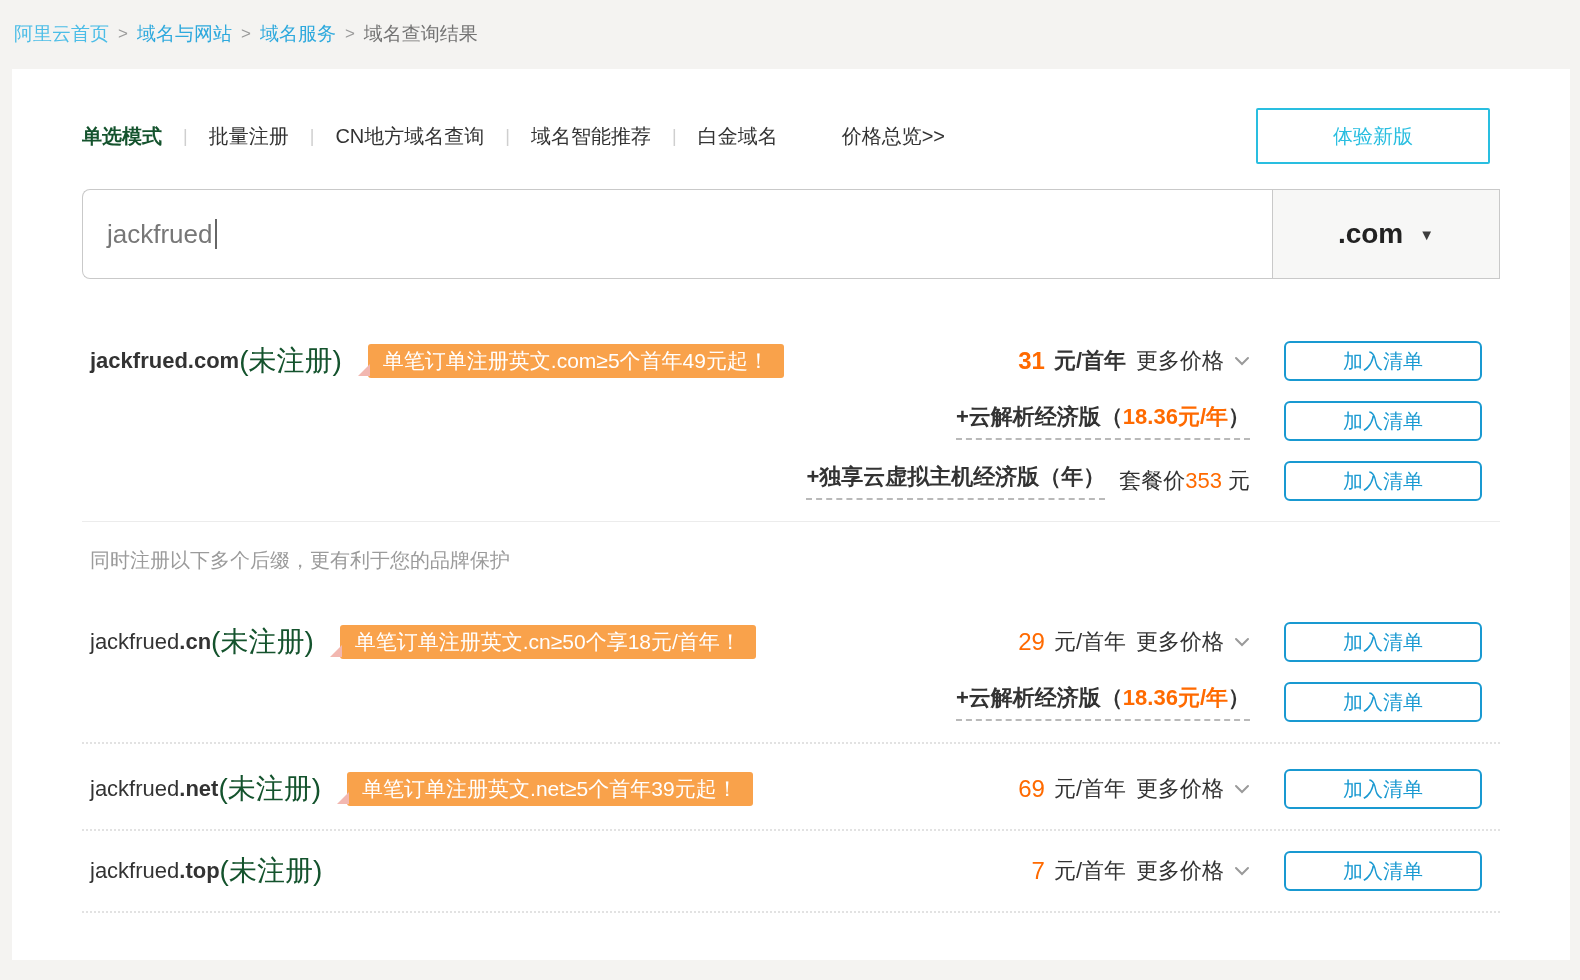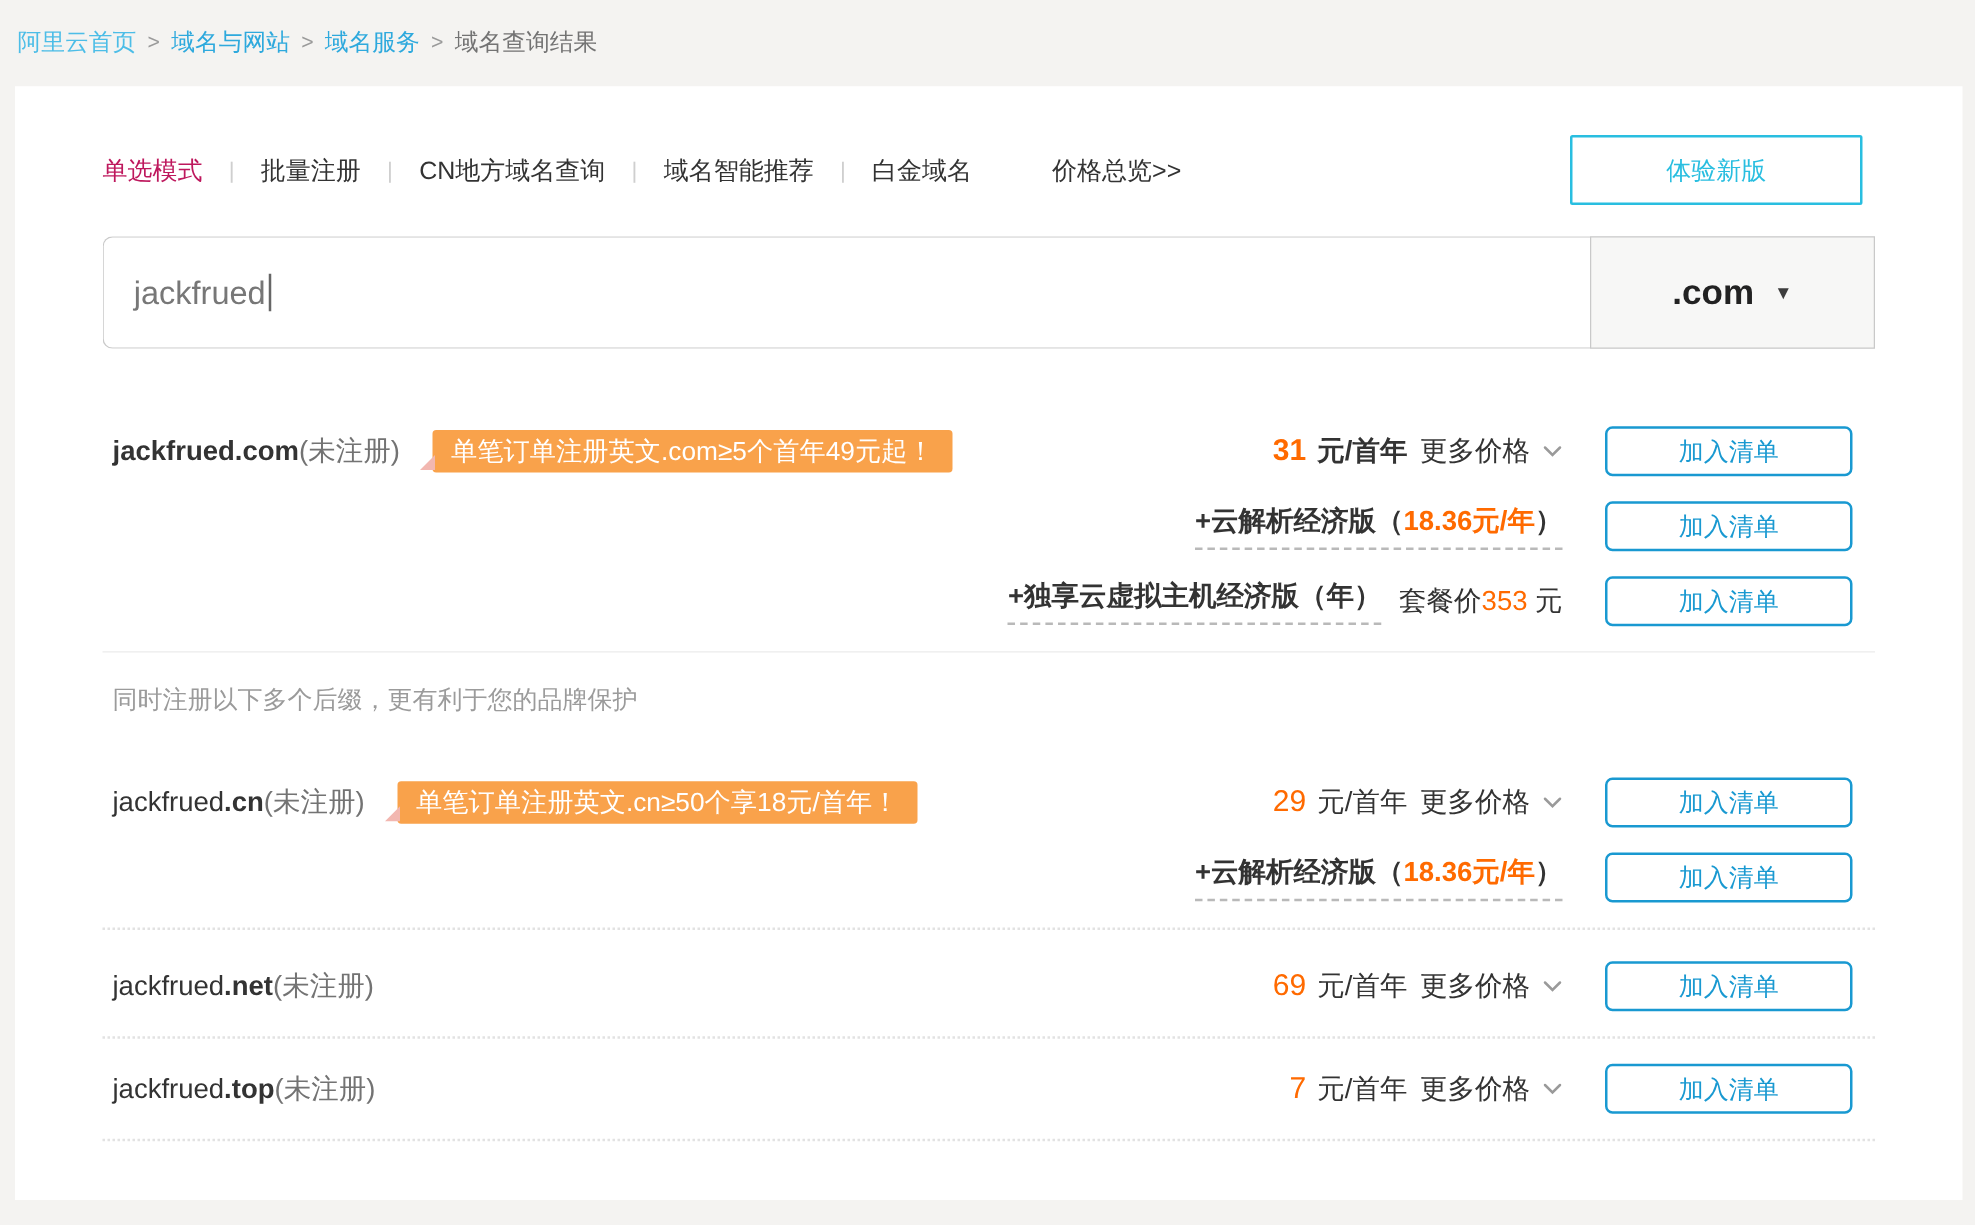--- a/index.html
+++ b/index.html
@@ -19,21 +19,21 @@
 
   
   .card {
     margin:22px 0 0 12px; width:1558px; height:891px;
     background:#ffffff; padding:0 70px; overflow:hidden;
   }
 
   
   .tabs-row { display:flex; align-items:center; margin-top:38px; height:58px; }
   .tab { font-size:20px; color:#333; cursor:pointer; white-space:nowrap; }
-  .tab.active { color:#be185d; font-weight:normal; }
+  .tab.active { color:#14532d; font-weight:bold; }
   .tab-sep { color:#cfcfcf; margin:0 21px; font-size:18px; }
   .price-overview { font-size:20px; margin-left:64px; color:#333; cursor:pointer; }
   .new-version-btn {
     margin-left:auto; margin-right:10px; width:234px; height:56px;
     background:#fff; border:2px solid #29bee0; border-radius:2px;
     color:#29bee0; font-size:20px; cursor:pointer;
     font-family:inherit;
   }
 
   
@@ -57,21 +57,21 @@
     font-family:inherit;
   }
 
   
   .results { margin-top:62px; }
   .row { display:flex; align-items:center; height:40px; margin-bottom:20px; padding-left:8px; }
   .row .left { display:flex; align-items:center; flex:1; min-width:0; }
   .row .right { display:flex; align-items:center; margin-left:auto; }
   .domain { font-size:22px; color:#333; white-space:nowrap; }
   .domain .b { font-weight:bold; }
-  .status { color:#737373; font-size:22px; white-space:nowrap; }
+  .status { color:#14532d; font-size:28px; white-space:nowrap; }
   .badge {
     position:relative; margin-left:26px; background:#f9a24b; color:#fff;
     font-size:21px; height:34px; display:flex; align-items:center;
     padding:0 15px; border-radius:3px; white-space:nowrap;
   }
   .badge-tail { position:absolute; left:-10px; bottom:1px; }
   .price-line { display:flex; align-items:center; font-size:22px; margin-right:34px; white-space:nowrap; }
   .price-num { color:#ff6a00; font-size:24px; margin-right:9px; }
   .price-unit { margin-right:10px; }
   .emph .price-num, .emph .price-unit { font-weight:bold; }
@@ -235,20 +235,26 @@
     </div>
 
     <div class="divider-dot dd1"></div>
 
     <div class="row mt25">
       <div class="left">
         <span class="domain">
           <span>jackfrued</span><span class="b">.net</span>
         </span>
         <span class="status">(未注册)</span>
+        <span class="badge">
+          <svg class="badge-tail" width="12" height="14" viewBox="0 0 12 14">
+              <polygon points="12,1 12,13 0,13" fill="#f2b7b0"></polygon>
+            </svg>
+          <span>单笔订单注册英文.net≥5个首年39元起！</span>
+        </span>
       </div>
       <div class="right">
         <span class="price-line">
           <span class="price-num">69</span>
           <span class="price-unit">元/首年</span>
           <span class="more">更多价格</span>
           <svg class="chev" width="16" height="10" viewBox="0 0 16 10">
               <polyline points="2,2 8,8 14,2" fill="none" stroke="#9a9a9a" stroke-width="2" stroke-linecap="round"></polyline>
             </svg>
         </span>

